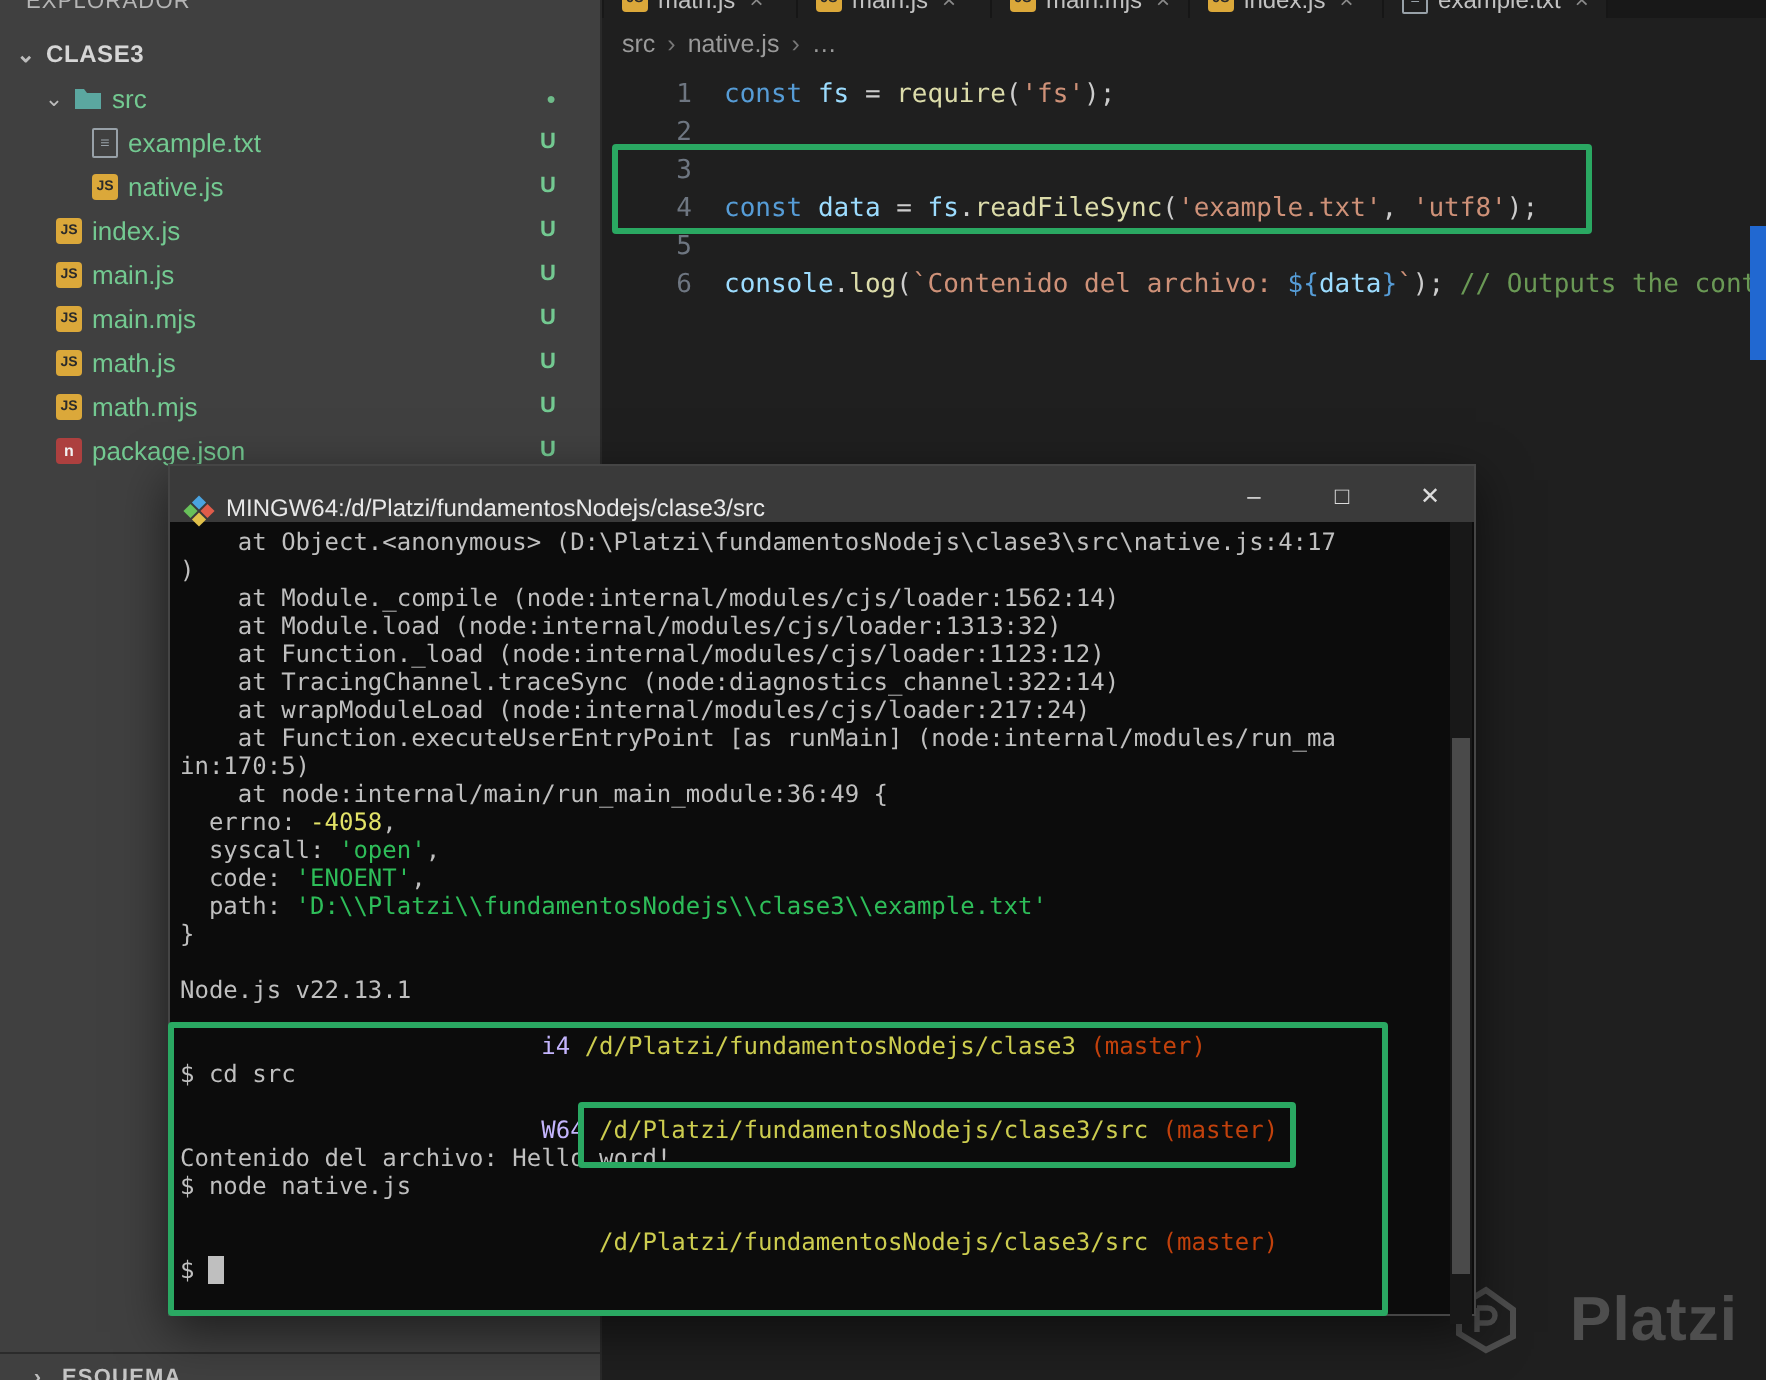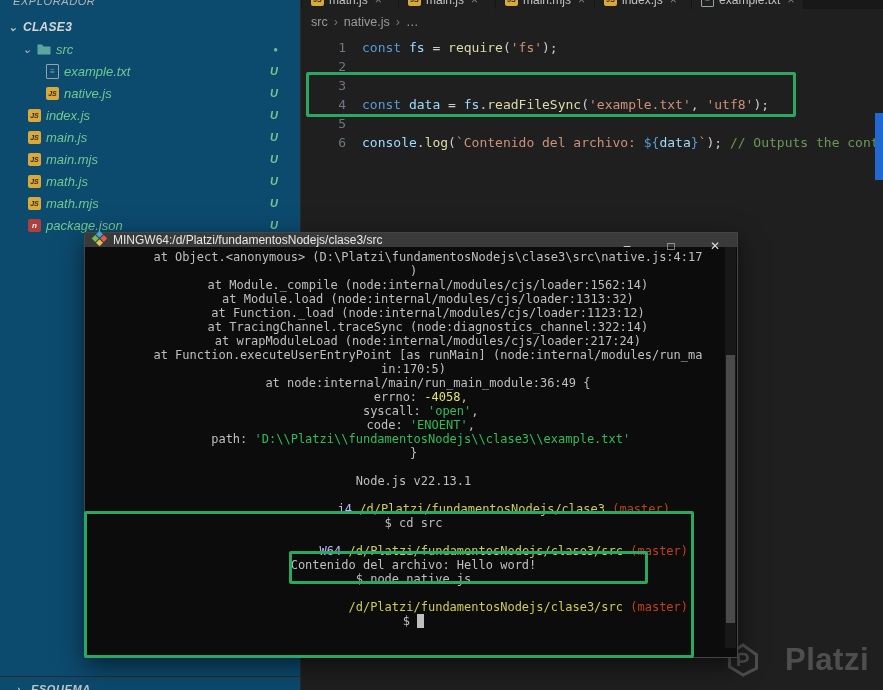--- a/index.html
+++ b/index.html
@@ -2,22 +2,22 @@
 <html><head>
 <meta charset="utf-8">
 <style>
   html,body{margin:0;padding:0;}
   body{
     width:883px;height:690px;position:relative;overflow:hidden;
     background:#1f1f1f;font-family:"Liberation Sans",sans-serif;
     -webkit-font-smoothing:antialiased;
   }
   
-  .sidebar{position:absolute;left:0;top:0;width:300px;height:690px;background:#0c4a6e;
-    border-right:1px solid #2a2a2a;overflow:hidden;z-index:10;font-style:italic;}
+  .sidebar{position:absolute;left:0;top:0;width:300px;height:690px;background:#404040;
+    border-right:1px solid #2a2a2a;overflow:hidden;z-index:10;}
   .explorer-header{position:absolute;top:-5px;left:13px;font-size:11px;color:#b5b5b5;letter-spacing:.6px;}
   .project-row{margin-top:16px;height:22px;display:flex;align-items:center;gap:5px;
     padding:0 8px;color:#d6d6d6;font-weight:bold;font-size:12px;letter-spacing:.3px;}
   .tree-row{height:22px;display:flex;align-items:center;gap:5px;font-size:13px;color:#73c991;cursor:default;}
   .tree-row.l1{padding-left:28px;}
   .tree-row.l1.folder{padding-left:22px;}
   .tree-row.l2{padding-left:46px;}
   .chev{color:#bdbdbd;font-size:11px;width:10px;display:inline-block;text-align:center;}
   .badge{margin-left:auto;margin-right:22px;color:#73c991;font-size:11px;font-weight:bold;}
   .badge.dot{font-size:8px;opacity:.9;}
@@ -41,31 +41,31 @@
     font-size:13px;line-height:19px;overflow:hidden;}
   .code-line{height:19px;display:flex;}
   .ln{width:46px;flex:none;text-align:right;padding-right:16px;color:#6e7681;}
   .ct{white-space:pre;}
   .c-kw{color:#569cd6}.c-var{color:#9cdcfe}.c-fn{color:#dcdcaa}
   .c-str{color:#ce9178}.c-pun{color:#cccccc}.c-cmt{color:#6a9955}
   .blue-strip{position:absolute;right:0;top:113px;width:8px;height:67px;background:#2168d1;}
   
   .terminal{position:absolute;left:84px;top:232px;width:654px;height:426px;background:#0c0c0c;
     border:1px solid #454545;box-sizing:border-box;box-shadow:0 8px 24px rgba(0,0,0,.55);z-index:20;}
-  .term-titlebar{height:14px;background:#3a3a3a;display:flex;align-items:flex-start;gap:8px;padding-left:9px;}
+  .term-titlebar{height:28px;background:#3a3a3a;display:flex;align-items:flex-end;gap:8px;padding-left:9px;}
   .term-title{font-size:12px;color:#e8e8e8;white-space:nowrap;}
   .term-buttons{margin-left:auto;display:flex;height:26px;}
   .term-btn{width:44px;height:26px;display:flex;align-items:center;justify-content:center;
     color:#dcdcdc;font-size:12px;}
   .msys-icon{width:11px;height:11px;display:grid;grid-template-columns:1fr 1fr;grid-template-rows:1fr 1fr;
     gap:1px;transform:rotate(45deg);flex:none;}
   .msys-icon i{display:block;}
   .q1{background:#4aa3e0}.q2{background:#e05c4a}.q3{background:#68c05a}.q4{background:#e0c04a}
   .term-body{position:relative;height:398px;padding:3px 0 0 5px;font-family:"DejaVu Sans Mono",monospace;
-    font-size:12px;line-height:14px;color:#bfbfbf;overflow:hidden;text-align:center;}
+    font-size:12px;line-height:14px;color:#bfbfbf;overflow:hidden;}
   .term-line{height:14px;white-space:pre;}
   .t-d{color:#bfbfbf}.t-mag{color:#c4b5fd}.t-yel{color:#cdcd4f}.t-cyn{color:#c2410c}
   .t-grn{color:#2ebd59}.t-num{color:#e2e267}
   .t-cur{background:#bfbfbf;color:#0c0c0c}
   .term-scrollbar{position:absolute;right:1px;top:0;bottom:0;width:11px;background:#181818;}
   .term-thumb{position:absolute;left:1px;top:108px;width:9px;height:268px;background:#4a4a4a;}
   
   .hlbox{position:absolute;border:3px solid #2aa862;box-sizing:border-box;border-radius:2px;
     z-index:60;pointer-events:none;}
   .hl-editor{left:306px;top:72px;width:490px;height:45px;}

